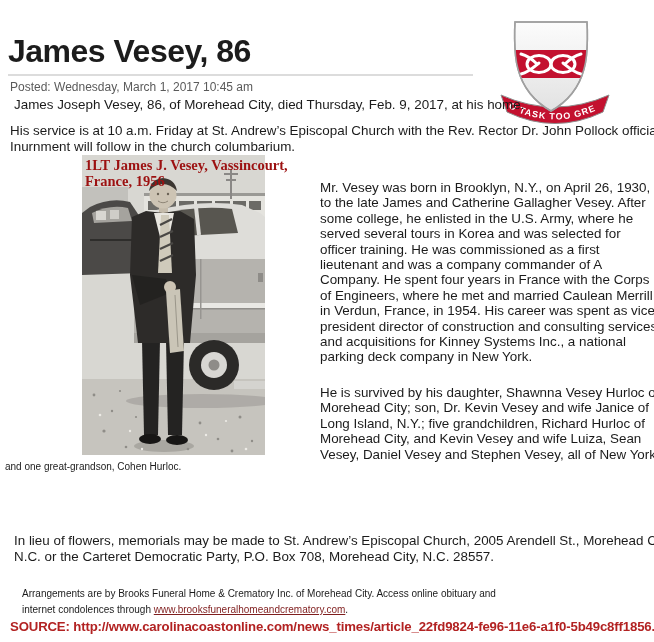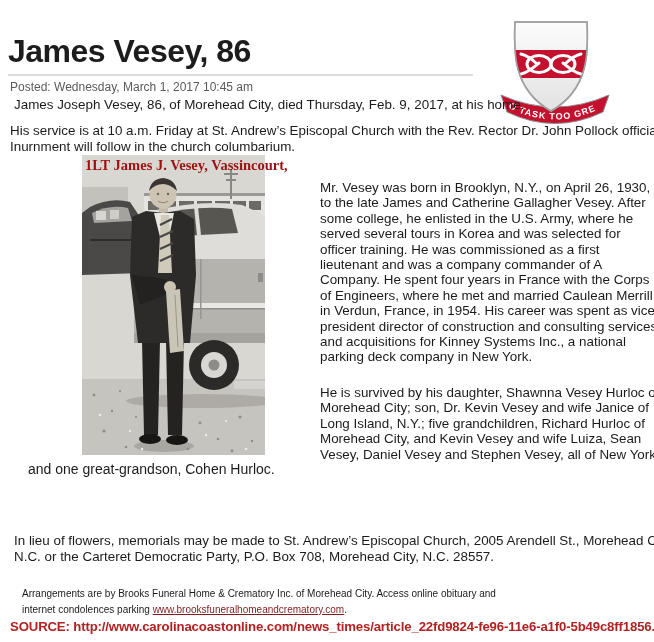--- a/index.html
+++ b/index.html
@@ -12,21 +12,21 @@
   .crest{position:absolute;left:497px;top:16px;}
   .death-notice{position:absolute;left:14px;top:97px;margin:0;font-size:13.4px;white-space:nowrap;}
   .service{position:absolute;left:10px;top:123px;font-size:13.4px;line-height:15.9px;}
   .ln{white-space:nowrap;}
   .photo{position:absolute;left:82px;top:155px;width:183px;height:300px;}
   .photo svg{position:absolute;left:0;top:0;}
   .caption{position:absolute;left:3px;top:3px;font-family:Liberation Serif, serif;
         font-weight:bold;font-size:14.5px;line-height:15.5px;color:#9c1111;white-space:nowrap;}
   .rightcol{position:absolute;left:320px;top:180px;font-size:13.4px;line-height:15.4px;}
   .survivors-paragraph{margin-top:20px;}
-  .cohen{position:absolute;left:28px;top:461px;font-size:14px;white-space:nowrap;}
+  .cohen{position:absolute;left:5px;top:461px;font-size:10px;white-space:nowrap;}
   .preceded{position:absolute;left:14px;top:496px;font-size:13.4px;white-space:nowrap;}
   .memorial{position:absolute;left:14px;top:533px;font-size:13.4px;line-height:15.8px;}
   .arrangements{position:absolute;left:14px;top:586px;font-size:10px;line-height:15.9px;margin-left:8px;}
   .weblink{color:#7f1d1d;text-decoration:underline;cursor:pointer;}
   .source{position:absolute;left:10px;top:619px;font-size:13.2px;font-weight:bold;color:#b22222;
         letter-spacing:-0.15px;white-space:nowrap;}
 </style>
 </head>
 <body>
 
@@ -162,20 +162,21 @@
         <circle cx="18" cy="260" r="1.3"></circle>
           <circle cx="48" cy="276" r="1.2"></circle>
           <circle cx="124" cy="280" r="1.2"></circle>
         <circle cx="144" cy="266" r="1.1"></circle>
           <circle cx="164" cy="294" r="1.3"></circle>
           <circle cx="60" cy="294" r="1.2"></circle>
       </g>
     </svg>
     <div class="caption">
       <div>1LT James J. Vesey, Vassincourt,</div>
+      <div>France, 1956</div>
     </div>
   </div>
 
   <div class="rightcol">
     <div>
       <div class="ln">Mr. Vesey was born in Brooklyn, N.Y., on April 26, 1930,</div>
       <div class="ln">to the late James and Catherine Gallagher Vesey. After</div>
       <div class="ln">some college, he enlisted in the U.S. Army, where he</div>
       <div class="ln">served several tours in Korea and was selected for</div>
       <div class="ln">officer training. He was commissioned as a first</div>
@@ -199,18 +200,18 @@
   <div class="cohen">and one great-grandson, Cohen Hurloc.</div>
 
 
   <div class="memorial">
     <div class="ln">In lieu of flowers, memorials may be made to St. Andrew’s Episcopal Church, 2005 Arendell St., Morehead City,</div>
     <div class="ln">N.C. or the Carteret Democratic Party, P.O. Box 708, Morehead City, N.C. 28557.</div>
   </div>
 
   <div class="arrangements">
     <div class="ln">Arrangements are by Brooks Funeral Home &amp; Crematory Inc. of Morehead City. Access online obituary and</div>
-    <div class="ln"><span>internet condolences parking </span><a class="weblink" href="#">www.brooksfuneralhomeandcrematory.com</a><span>.</span></div>
+    <div class="ln"><span>internet condolences through </span><a class="weblink" href="#">www.brooksfuneralhomeandcrematory.com</a><span>.</span></div>
   </div>
 
   <div class="source">SOURCE: http://www.carolinacoastonline.com/news_times/article_22fd9824-fe96-11e6-a1f0-5b49c8ff1856.html</div>
 
 </div>
 
 </body></html>

